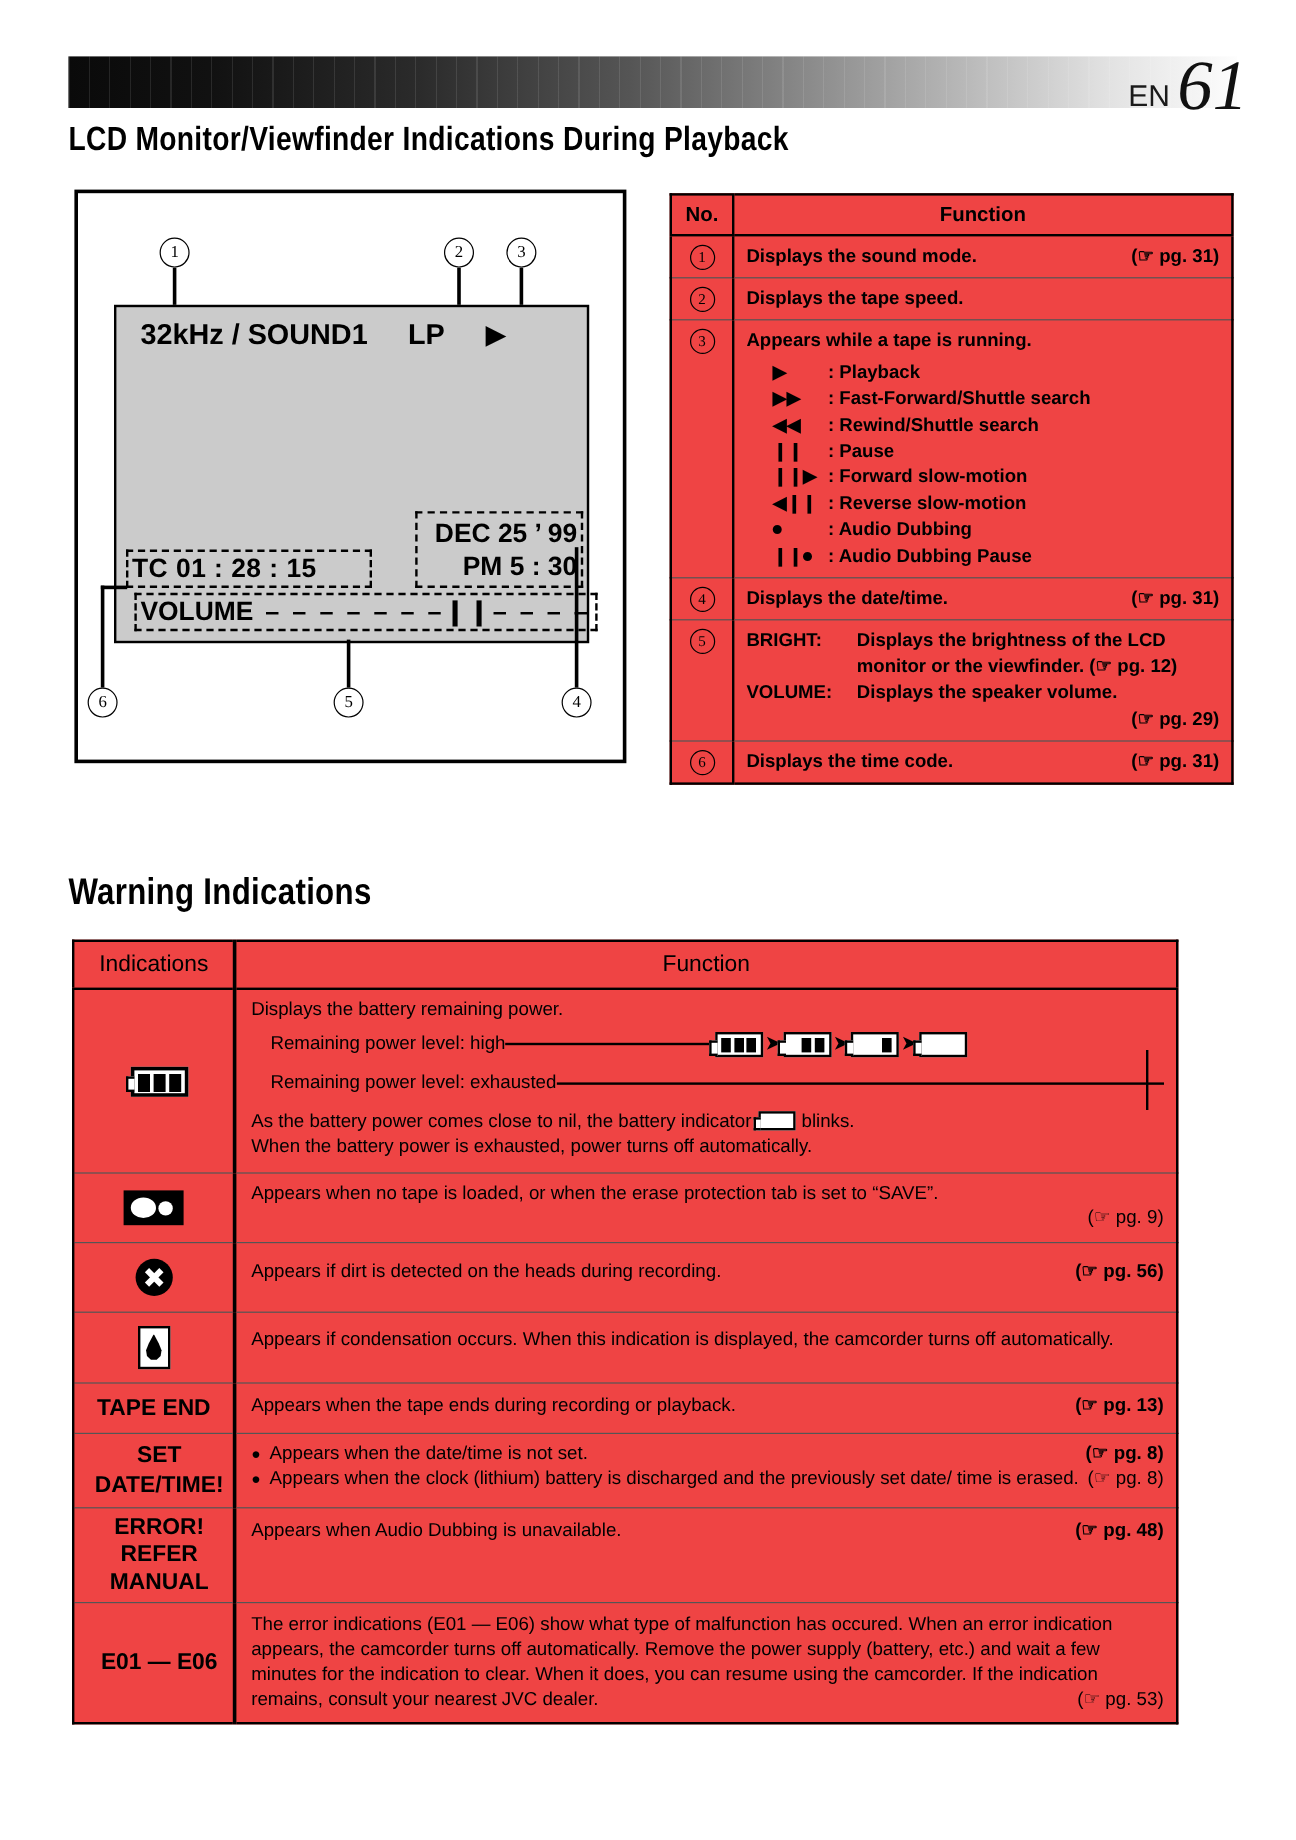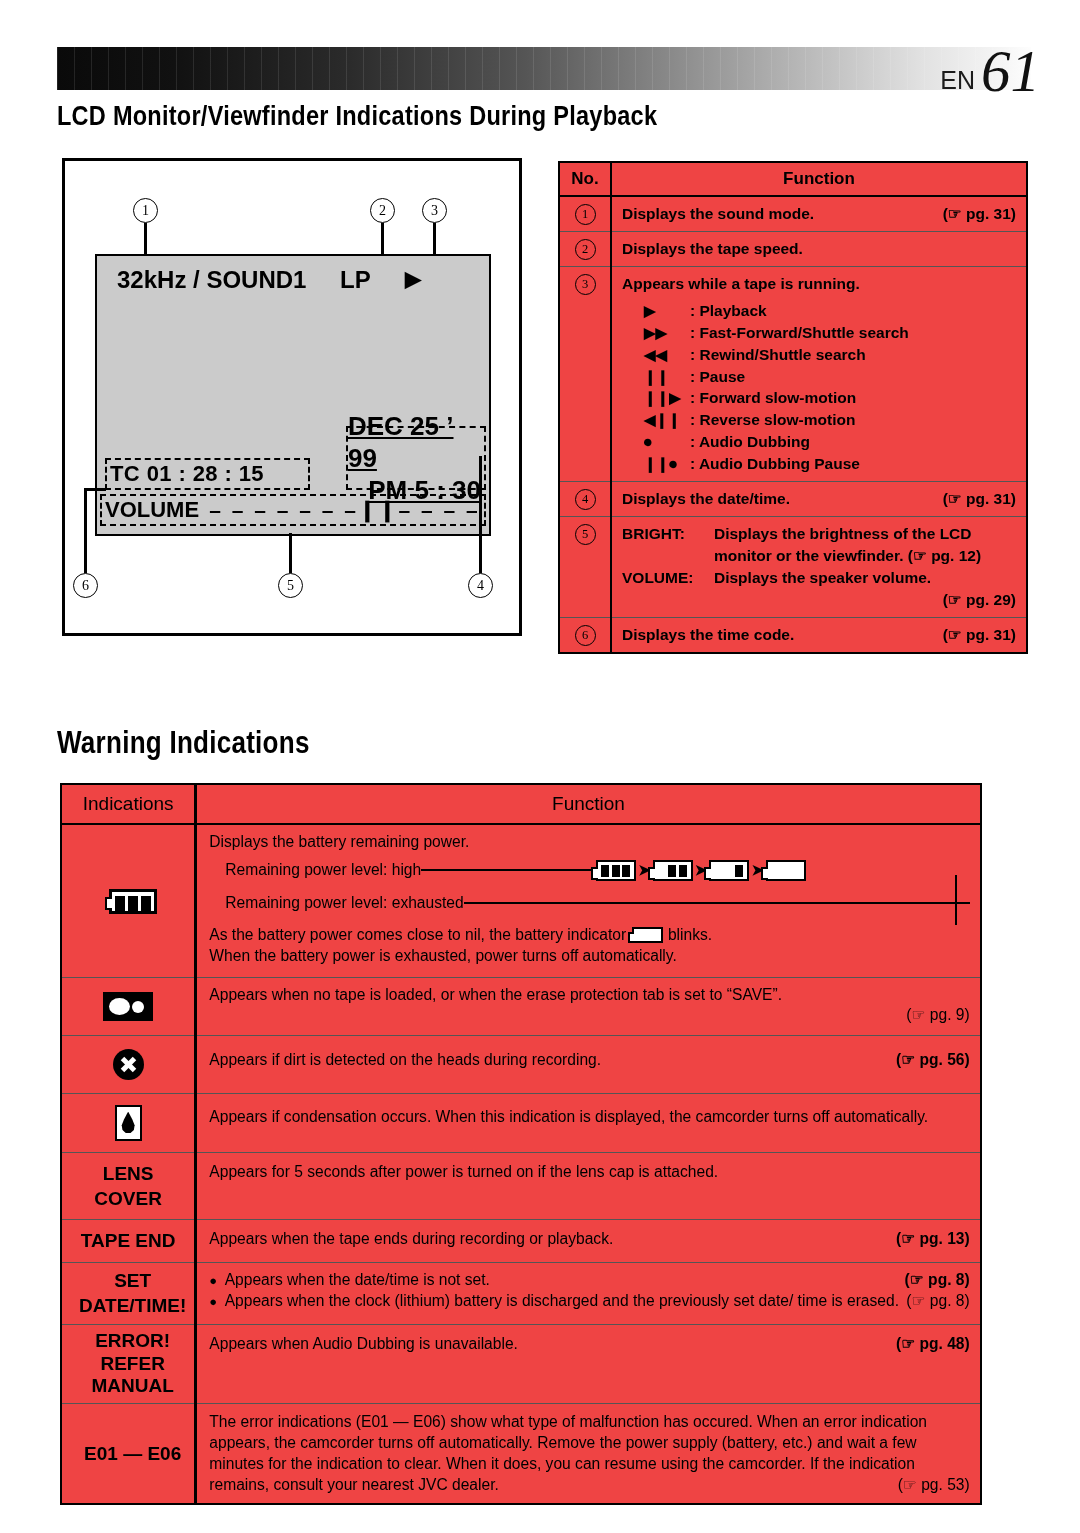--- a/index.html
+++ b/index.html
@@ -71,25 +71,25 @@
     border:2px dashed #000;
     font-weight:bold;
     display:flex; align-items:center;
   }
   #lcd-tc {
     left:8px; top:202px; width:205px; height:32px;
     font-size:22px; padding-left:3px; letter-spacing:0.4px;
   }
   #lcd-date {
     left:249px; top:170px; width:140px; height:64px;
-    font-size:26px; flex-direction:column; align-items:flex-end;
-    justify-content:center; padding-right:3px; line-height:1.24;text-decoration:underline;
+    font-size:22px; flex-direction:column; align-items:flex-end;
+    justify-content:center; padding-right:3px; line-height:1.24;
   }
   #lcd-volume {
-    left:3px; top:238px; width:386px; height:32px;
+    left:15px; top:238px; width:386px; height:32px;
     font-size:22px; padding-left:3px; white-space:nowrap;
     overflow:hidden;
   }
   #lcd-volume .vol-label { margin-right:10px; }
   #lcd-volume .vol-bar { letter-spacing:2.5px; font-size:21px; }
 
   
   .callout {
     position:absolute; width:25px; height:25px;
     border:1.6px solid #000; border-radius:50%;
@@ -414,24 +414,20 @@
   <tr>
     <td class="c-ind" style="padding:11px 8px;">
       <span class="ico-dew"><i class="drop"></i></span>
     </td>
     <td class="c-fun" style="padding-top:13px;">
       <span>Appears if condensation occurs. When this indication is displayed, the camcorder turns off automatically.</span>
     </td>
   </tr>
 
 
-  <tr>
-    <td class="c-ind" style="padding:8px;">LENS COVER</td>
-    <td class="c-fun" style="padding-top:9px;padding-bottom:9px;">Appears for 5 seconds after power is turned on if the lens cap is attached.</td>
-  </tr>
 
   <tr>
     <td class="c-ind" style="padding:8px;">TAPE END</td>
     <td class="c-fun" style="padding-top:9px;padding-bottom:9px;">
       <span class="pg">(☞ pg. 13)</span>
       <span>Appears when the tape ends during recording or playback.</span>
     </td>
   </tr>
 
   <tr>

